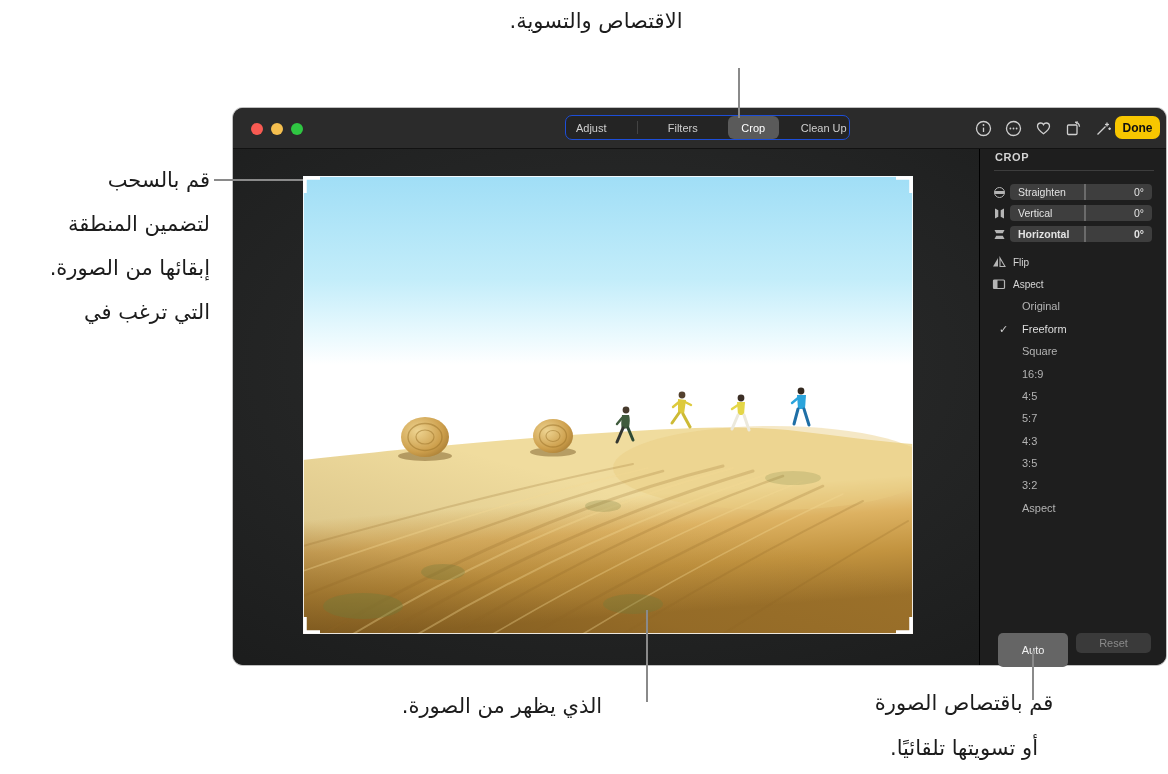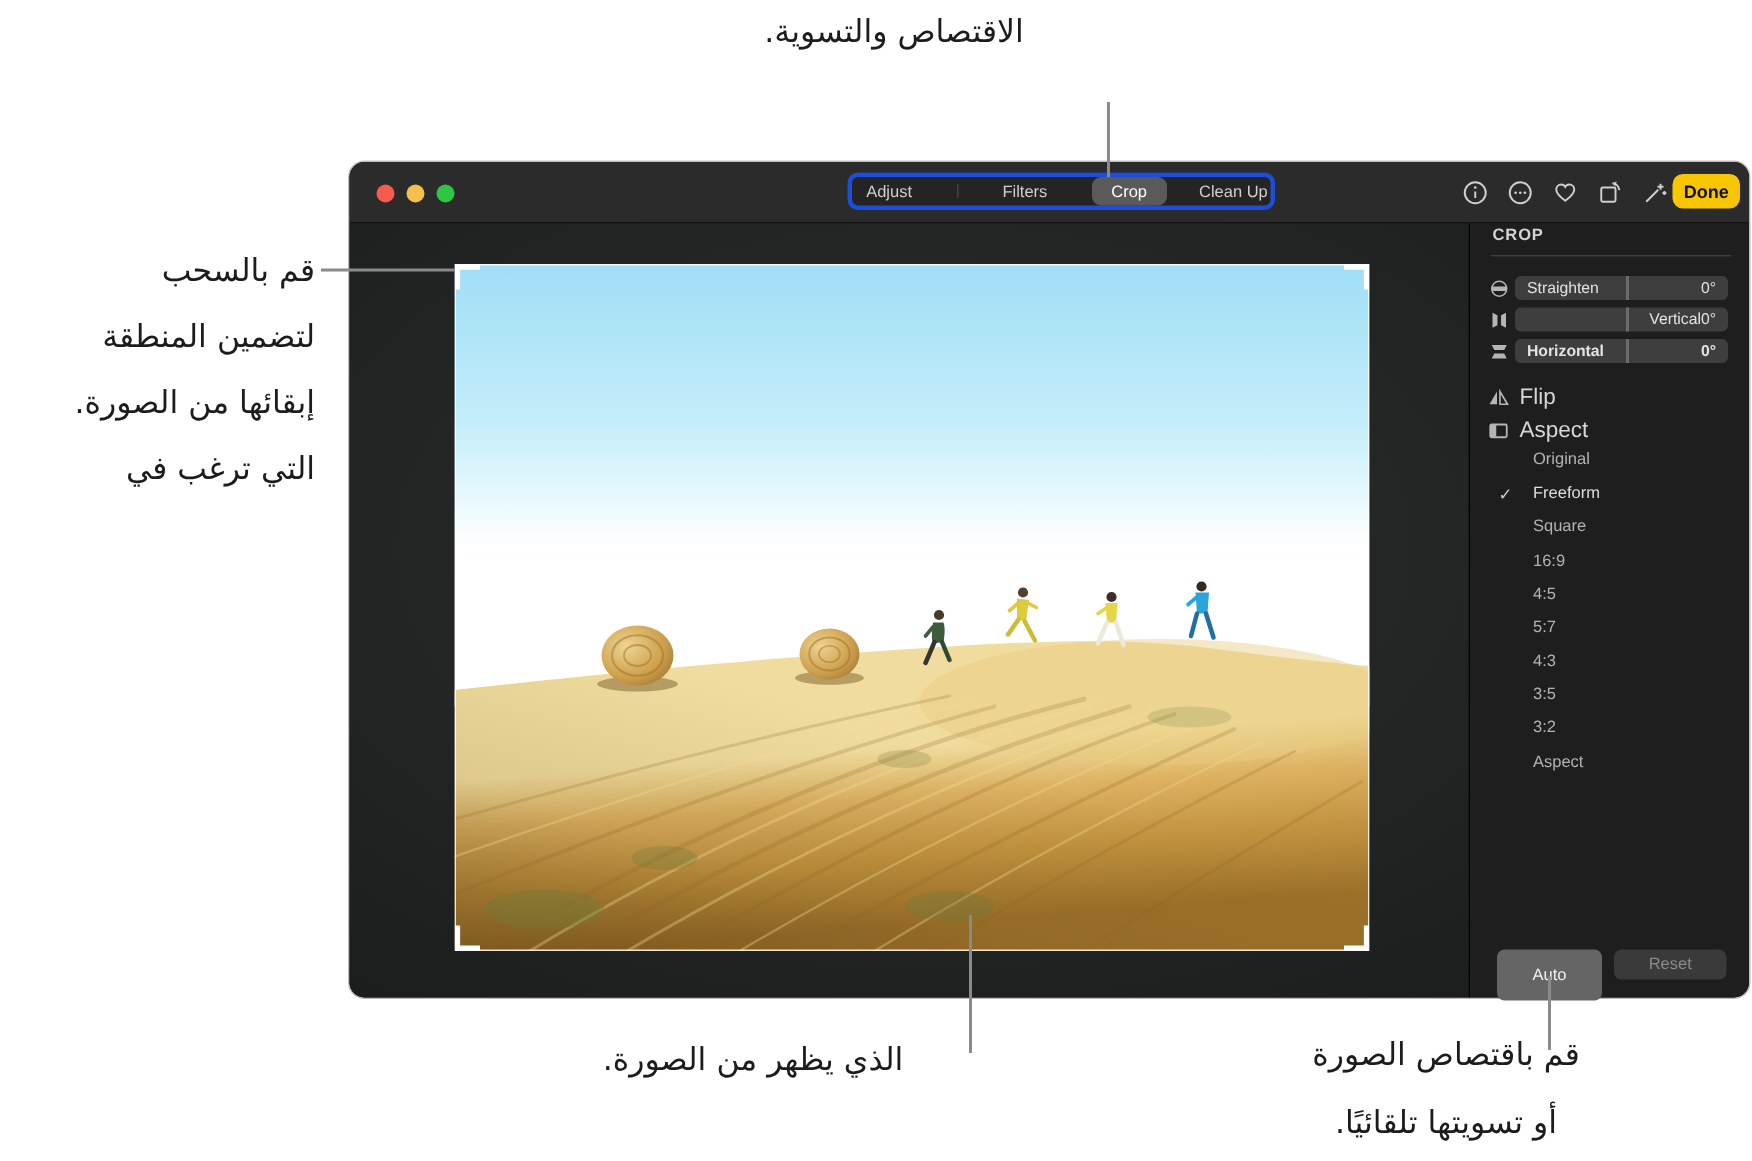--- a/index.html
+++ b/index.html
@@ -33,21 +33,21 @@
     position:relative;height:40px;background:var(--titlebar-bg,#2b2b2b);
     border-radius:10px 10px 0 0;border-bottom:1px solid #121212;
   }
   .traffic{position:absolute;left:18px;top:15px;display:flex;gap:8px;}
   .tl{width:12px;height:12px;border-radius:50%;}
   .tl.red{background:var(--tl-red,#f85a52);}
   .tl.yellow{background:var(--tl-yellow,#f5bf4f);}
   .tl.green{background:var(--tl-green,#2fc642);}
   .segmented{
     position:absolute;left:332px;top:7px;width:285px;height:25px;
-    background:#242424;border:3px solid #1d4ed8;border-radius:7px;
+    background:#242424;border:1px solid #1d4ed8;border-radius:7px;
     display:flex;align-items:stretch;box-sizing:border-box;gap:20px;
   }
   .seg{
     flex:1;display:flex;align-items:center;justify-content:center;
     font-size:11px;color:#cfcfcf;border-radius:6px;position:relative;cursor:default;
   }
   .seg.selected{background:var(--segment-selected,#5a5a5a);color:#ffffff;}
   .seg-div{width:1px;background:#434343;margin:5px 0;}
   .tb-icons{position:absolute;right:54px;top:0;height:40px;display:flex;align-items:center;gap:12px;}
   .tb-icon{width:18px;height:18px;display:flex;align-items:center;justify-content:center;}
@@ -75,21 +75,21 @@
   .srow{position:absolute;left:12px;right:14px;height:16px;display:flex;align-items:center;}
   .srow .sicon{width:14px;height:12px;margin-right:4px;display:flex;align-items:center;justify-content:center;}
   .srow .sicon svg{stroke:#b5b5b5;fill:#b5b5b5;}
   .field{
     flex:1;height:16px;background:var(--field-bg,#3e3e3e);border-radius:4px;
     display:flex;align-items:center;position:relative;color:#e3e3e3;
   }
   .field .flabel{padding-left:8px;flex:1;font-size:10.5px;}
   .field .fsep{position:absolute;left:52%;top:0;width:2px;height:100%;background:#6b6b6b;}
   .field .fvalue{padding-right:8px;font-size:10.5px;}
-  .trow{position:absolute;left:12px;display:flex;align-items:center;gap:7px;color:#d6d6d6;font-size:15px;}
+  .trow{position:absolute;left:12px;display:flex;align-items:center;gap:7px;color:#d6d6d6;font-size:10px;}
   .trow .sicon{width:14px;height:12px;display:flex;align-items:center;justify-content:center;}
   .aspect-opt{position:absolute;left:42px;color:#b3b3b3;font-size:11px;}
   .aspect-opt.checked{color:#dedede;}
   .checkmark{position:absolute;left:19px;color:#cfcfcf;font-size:11px;}
   .auto-btn{
     position:absolute;left:18px;top:484px;width:70px;height:34px;border-radius:5px;
     background:var(--auto-btn,#656565);color:#f2f2f2;font-size:11px;
     display:flex;align-items:center;justify-content:center;
   }
   .reset-btn{
@@ -309,21 +309,21 @@
               <rect x="1.5" y="5" width="10" height="3" rx="1" stroke="none"></rect>
             </svg>
         </span>
         <div class="field">
           <span class="flabel">Straighten</span>
           <span class="fsep"></span>
           <span class="fvalue">0°</span>
         </div>
       </div>
 
-      <div class="srow" style="top:56px;text-align:right;">
+      <div class="srow" style="top:56px;">
         <span class="sicon">
           <svg width="13" height="13" viewBox="0 0 13 13">
               <path d="M2 1.5 L5.3 3.2 L5.3 9.8 L2 11.5 Z" stroke="none"></path>
               <path d="M11 1.5 L7.7 3.2 L7.7 9.8 L11 11.5 Z" stroke="none"></path>
             </svg>
         </span>
         <div class="field">
           <span class="flabel">Vertical</span>
           <span class="fsep"></span>
           <span class="fvalue">0°</span>

